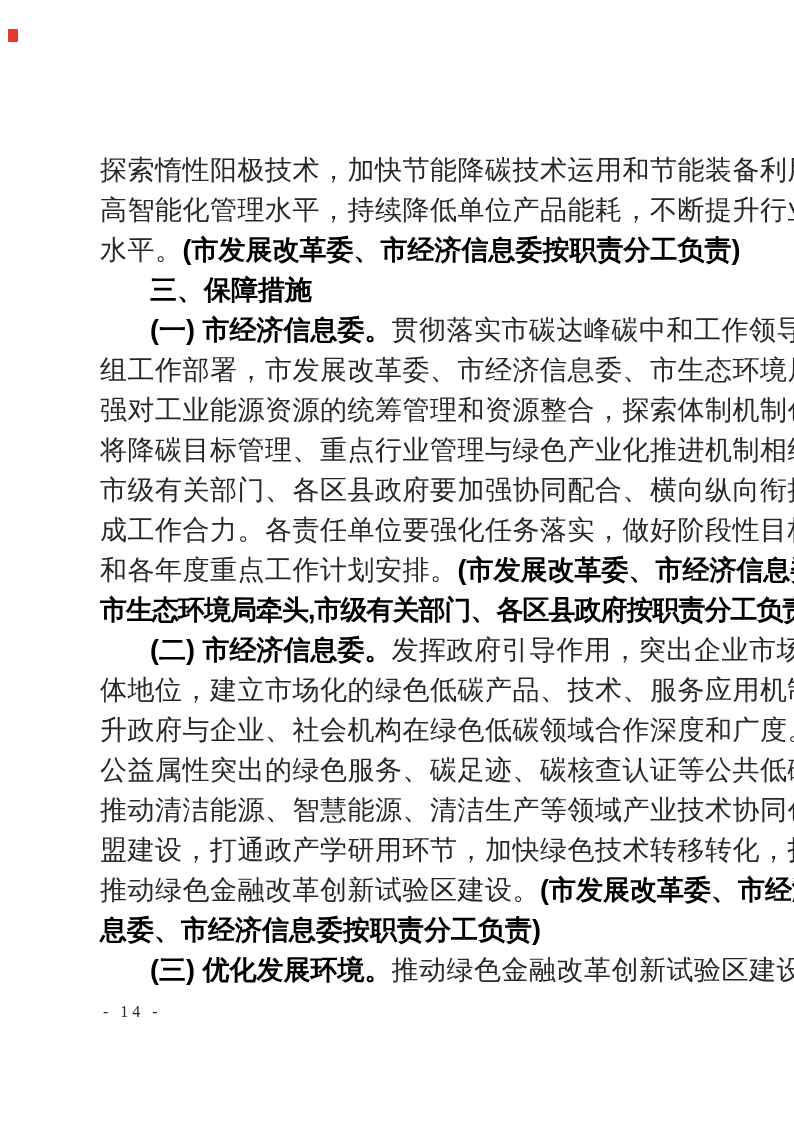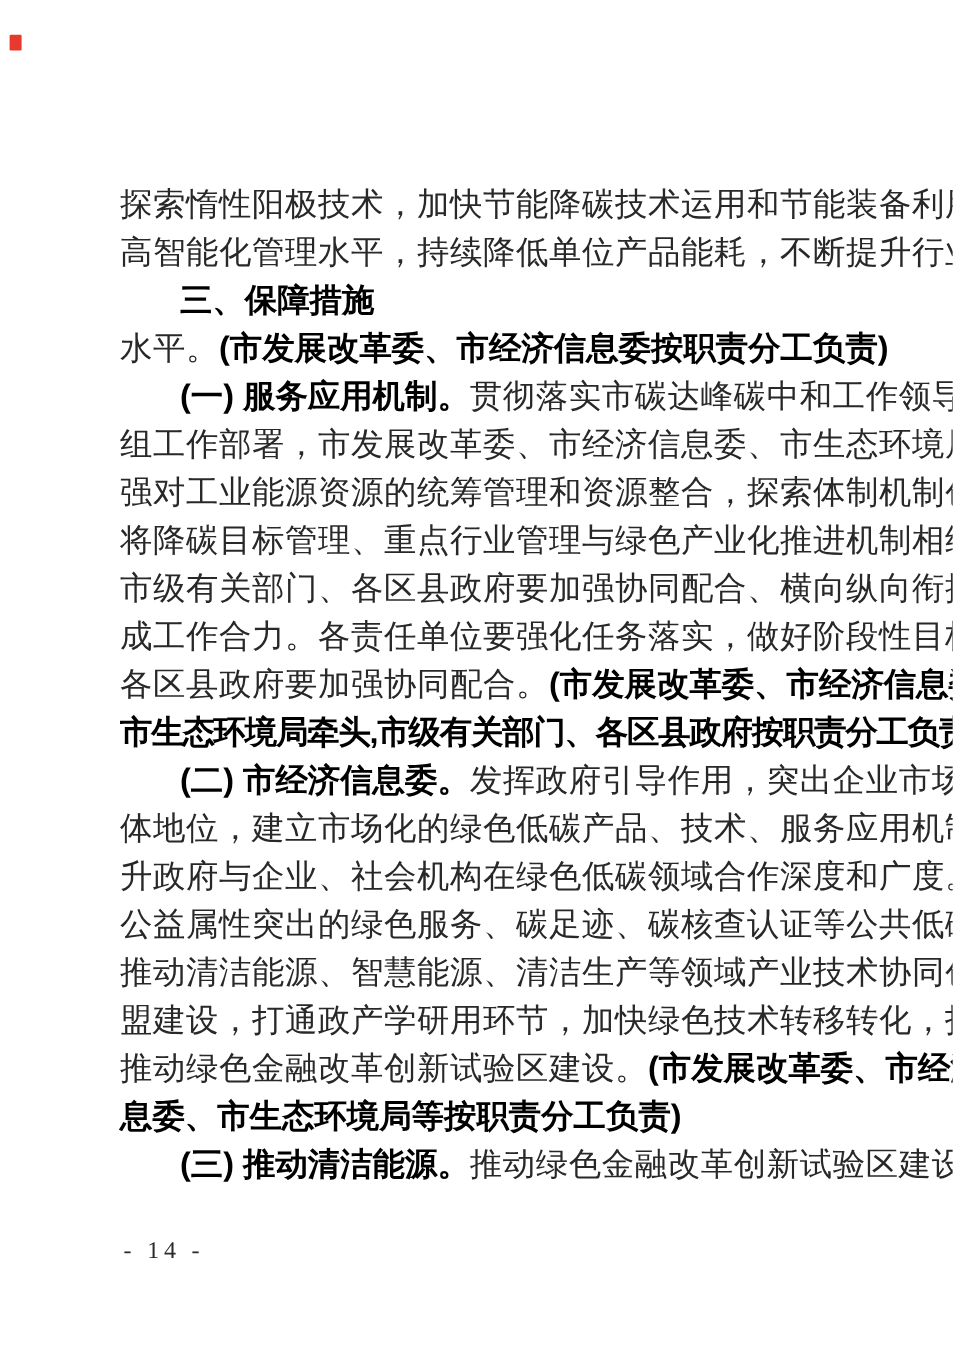--- a/index.html
+++ b/index.html
@@ -40,50 +40,50 @@
     letter-spacing: 0.5px;
   }
   .run-hei {
     font-family: "Liberation Sans", "DejaVu Sans", sans-serif;
     font-weight: 700;
     color: #000000;
   }
   .page-num {
     position: absolute;
     left: 103px;
-    top: 1028px;
-    font-size: 20px;
+    top: 998px;
+    font-size: 16px;
     line-height: 28px;
     color: #2a2a2a;
     letter-spacing: 4px;
     font-family: "Liberation Serif", "DejaVu Serif", serif;
   }
 </style>
 </head>
 <body>
 
 <div class="page">
   <div class="corner-marker" style="background: rgb(232, 57, 47);"></div>
   <main class="doc-body">
       <div class="doc-line"><span class="run-body">探索惰性阳极技术，加快节能降碳技术运用和节能装备利用，提</span></div>
       <div class="doc-line"><span class="run-body">高智能化管理水平，持续降低单位产品能耗，不断提升行业绿色</span></div>
+      <div class="doc-line"><span class="run-body">水平。</span><span class="run-hei">(市发展改革委、市经济信息委按职责分工负责)</span></div>
       <div class="doc-line indent"><span class="run-hei">三、保障措施</span></div>
-      <div class="doc-line"><span class="run-body">水平。</span><span class="run-hei">(市发展改革委、市经济信息委按职责分工负责)</span></div>
-      <div class="doc-line indent"><span class="run-hei">(一) 服务应用机制。</span><span class="run-body">贯彻落实市碳达峰碳中和工作领导小</span></div>
+      <div class="doc-line indent"><span class="run-hei">(一) 市经济信息委。</span><span class="run-body">贯彻落实市碳达峰碳中和工作领导小</span></div>
       <div class="doc-line"><span class="run-body">组工作部署，市发展改革委、市经济信息委、市生态环境局要加</span></div>
       <div class="doc-line"><span class="run-body">强对工业能源资源的统筹管理和资源整合，探索体制机制创新，</span></div>
       <div class="doc-line"><span class="run-body">将降碳目标管理、重点行业管理与绿色产业化推进机制相结合。</span></div>
       <div class="doc-line"><span class="run-body">市级有关部门、各区县政府要加强协同配合、横向纵向衔接，形</span></div>
       <div class="doc-line"><span class="run-body">成工作合力。各责任单位要强化任务落实，做好阶段性目标任务</span></div>
-      <div class="doc-line"><span class="run-body">各区县政府要加强协同配合。</span><span class="run-hei">(市发展改革委、市经济信息委、</span></div>
+      <div class="doc-line"><span class="run-body">和各年度重点工作计划安排。</span><span class="run-hei">(市发展改革委、市经济信息委、</span></div>
       <div class="doc-line condensed"><span class="run-hei">市生态环境局牵头,市级有关部门、各区县政府按职责分工负责)</span></div>
       <div class="doc-line indent"><span class="run-hei">(二) 市经济信息委。</span><span class="run-body">发挥政府引导作用，突出企业市场主</span></div>
       <div class="doc-line"><span class="run-body">体地位，建立市场化的绿色低碳产品、技术、服务应用机制，提</span></div>
       <div class="doc-line"><span class="run-body">升政府与企业、社会机构在绿色低碳领域合作深度和广度。扩大</span></div>
       <div class="doc-line"><span class="run-body">公益属性突出的绿色服务、碳足迹、碳核查认证等公共低碳供给，</span></div>
       <div class="doc-line"><span class="run-body">推动清洁能源、智慧能源、清洁生产等领域产业技术协同创新联</span></div>
       <div class="doc-line"><span class="run-body">盟建设，打通政产学研用环节，加快绿色技术转移转化，打造多</span></div>
       <div class="doc-line"><span class="run-body">推动绿色金融改革创新试验区建设。</span><span class="run-hei">(市发展改革委、市经济信</span></div>
-      <div class="doc-line"><span class="run-hei">息委、市生态环境局等按职责分工负责)</span></div>
-      <div class="doc-line indent"><span class="run-hei">(三) 推动清洁能源。</span><span class="run-body">推动绿色金融改革创新试验区建设，</span></div>
+      <div class="doc-line"><span class="run-hei">息委、市经济信息委按职责分工负责)</span></div>
+      <div class="doc-line indent"><span class="run-hei">(三) 优化发展环境。</span><span class="run-body">推动绿色金融改革创新试验区建设，</span></div>
     </main>
   <div class="page-num">- 14 -</div>
 </div>
 
 </body></html>

